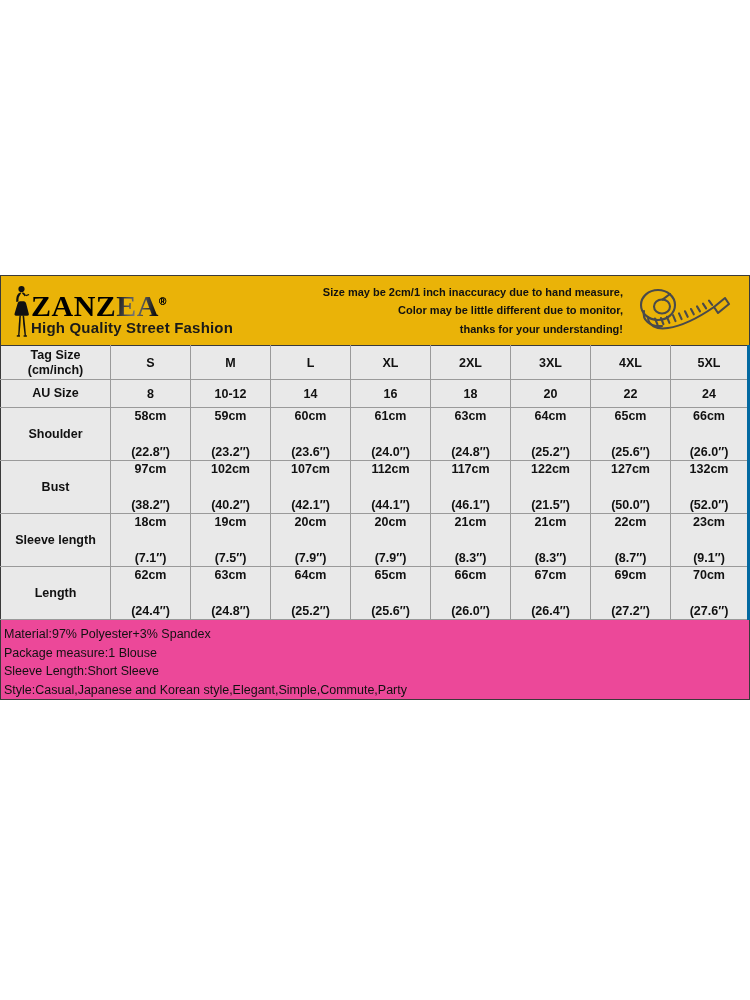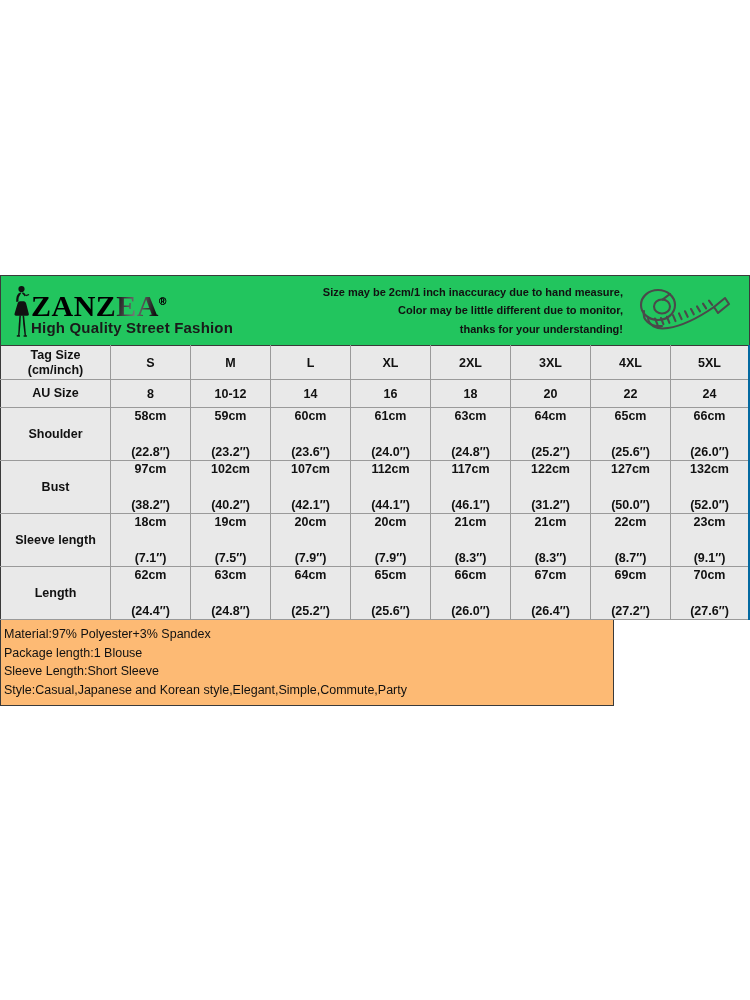--- a/index.html
+++ b/index.html
@@ -23,21 +23,21 @@
     box-sizing: border-box;
   }
 
   
   .banner {
     display: flex;
     align-items: center;
     box-sizing: border-box;
     width: 750px;
     height: 70px;
-    background: #22c55e;
+    background: #eab308;
     border: 1px solid #3a3a3a;
     border-bottom: none;
     padding: 0 6px 0 8px;
   }
   .logo-block {
     width: 150px;
     flex: 0 0 150px;
     display: flex;
     align-items: flex-start;
     height: 54px;
@@ -115,43 +115,43 @@
     font-size: 12.5px;
     font-weight: bold;
     color: #111;
     background: #e9e9e9;
     padding: 0;
   }
   table.size-table tr > td:first-child {
     border-left: 1px solid #3a3a3a;
   }
   table.size-table tr > td:last-child {
-    border-right: 5px solid #0369a1;
+    border-right: 7px solid #0369a1;
   }
   table.size-table tr:first-child td { border-top: 1px solid #3a3a3a; }
   td.rowlab {
     font-size: 12.5px;
     font-weight: bold;
     line-height: 15px;
   }
   .two-line { display: block; }
   .cm-line { display: block; line-height: 16px; }
   .in-line { display: block; line-height: 16px; margin-top: 20px; }
   tr.r-label td { height: 27px; }
   tr.r-head td  { height: 33px; }
   tr.r-meas td  { height: 38px; }
 
   
   .details {
     box-sizing: border-box;
-    width: 614px;
-    background: #fdba74;
+    width: 750px;
+    background: #ec4899;
     border: 1px solid #3a3a3a;
     border-top: none;
-    padding: 5px 0 6px 3px;
+    padding: 5px 0 0 3px;
   }
   .details div {
     font-size: 12.5px;
     color: #111;
     line-height: 18.6px;
     white-space: nowrap;
   }
 </style>
 </head>
 <body>
@@ -291,21 +291,21 @@
         <td>
             <span class="cm-line">112cm</span>
             <span class="in-line">(44.1″)</span>
           </td>
         <td>
             <span class="cm-line">117cm</span>
             <span class="in-line">(46.1″)</span>
           </td>
         <td>
             <span class="cm-line">122cm</span>
-            <span class="in-line">(31.2″)</span>
+            <span class="in-line">(21.5″)</span>
           </td>
         <td>
             <span class="cm-line">127cm</span>
             <span class="in-line">(50.0″)</span>
           </td>
         <td>
             <span class="cm-line">132cm</span>
             <span class="in-line">(52.0″)</span>
           </td>
       </tr>
@@ -379,18 +379,18 @@
         <td>
             <span class="cm-line">70cm</span>
             <span class="in-line">(27.6″)</span>
           </td>
       </tr>
     </tbody>
   </table>
 
   <div class="details">
     <div>Material:97% Polyester+3% Spandex</div>
-    <div>Package length:1 Blouse</div>
+    <div>Package measure:1 Blouse</div>
     <div>Sleeve Length:Short Sleeve</div>
     <div>Style:Casual,Japanese and Korean style,Elegant,Simple,Commute,Party</div>
   </div>
 
 </div>
 
 </body></html>

